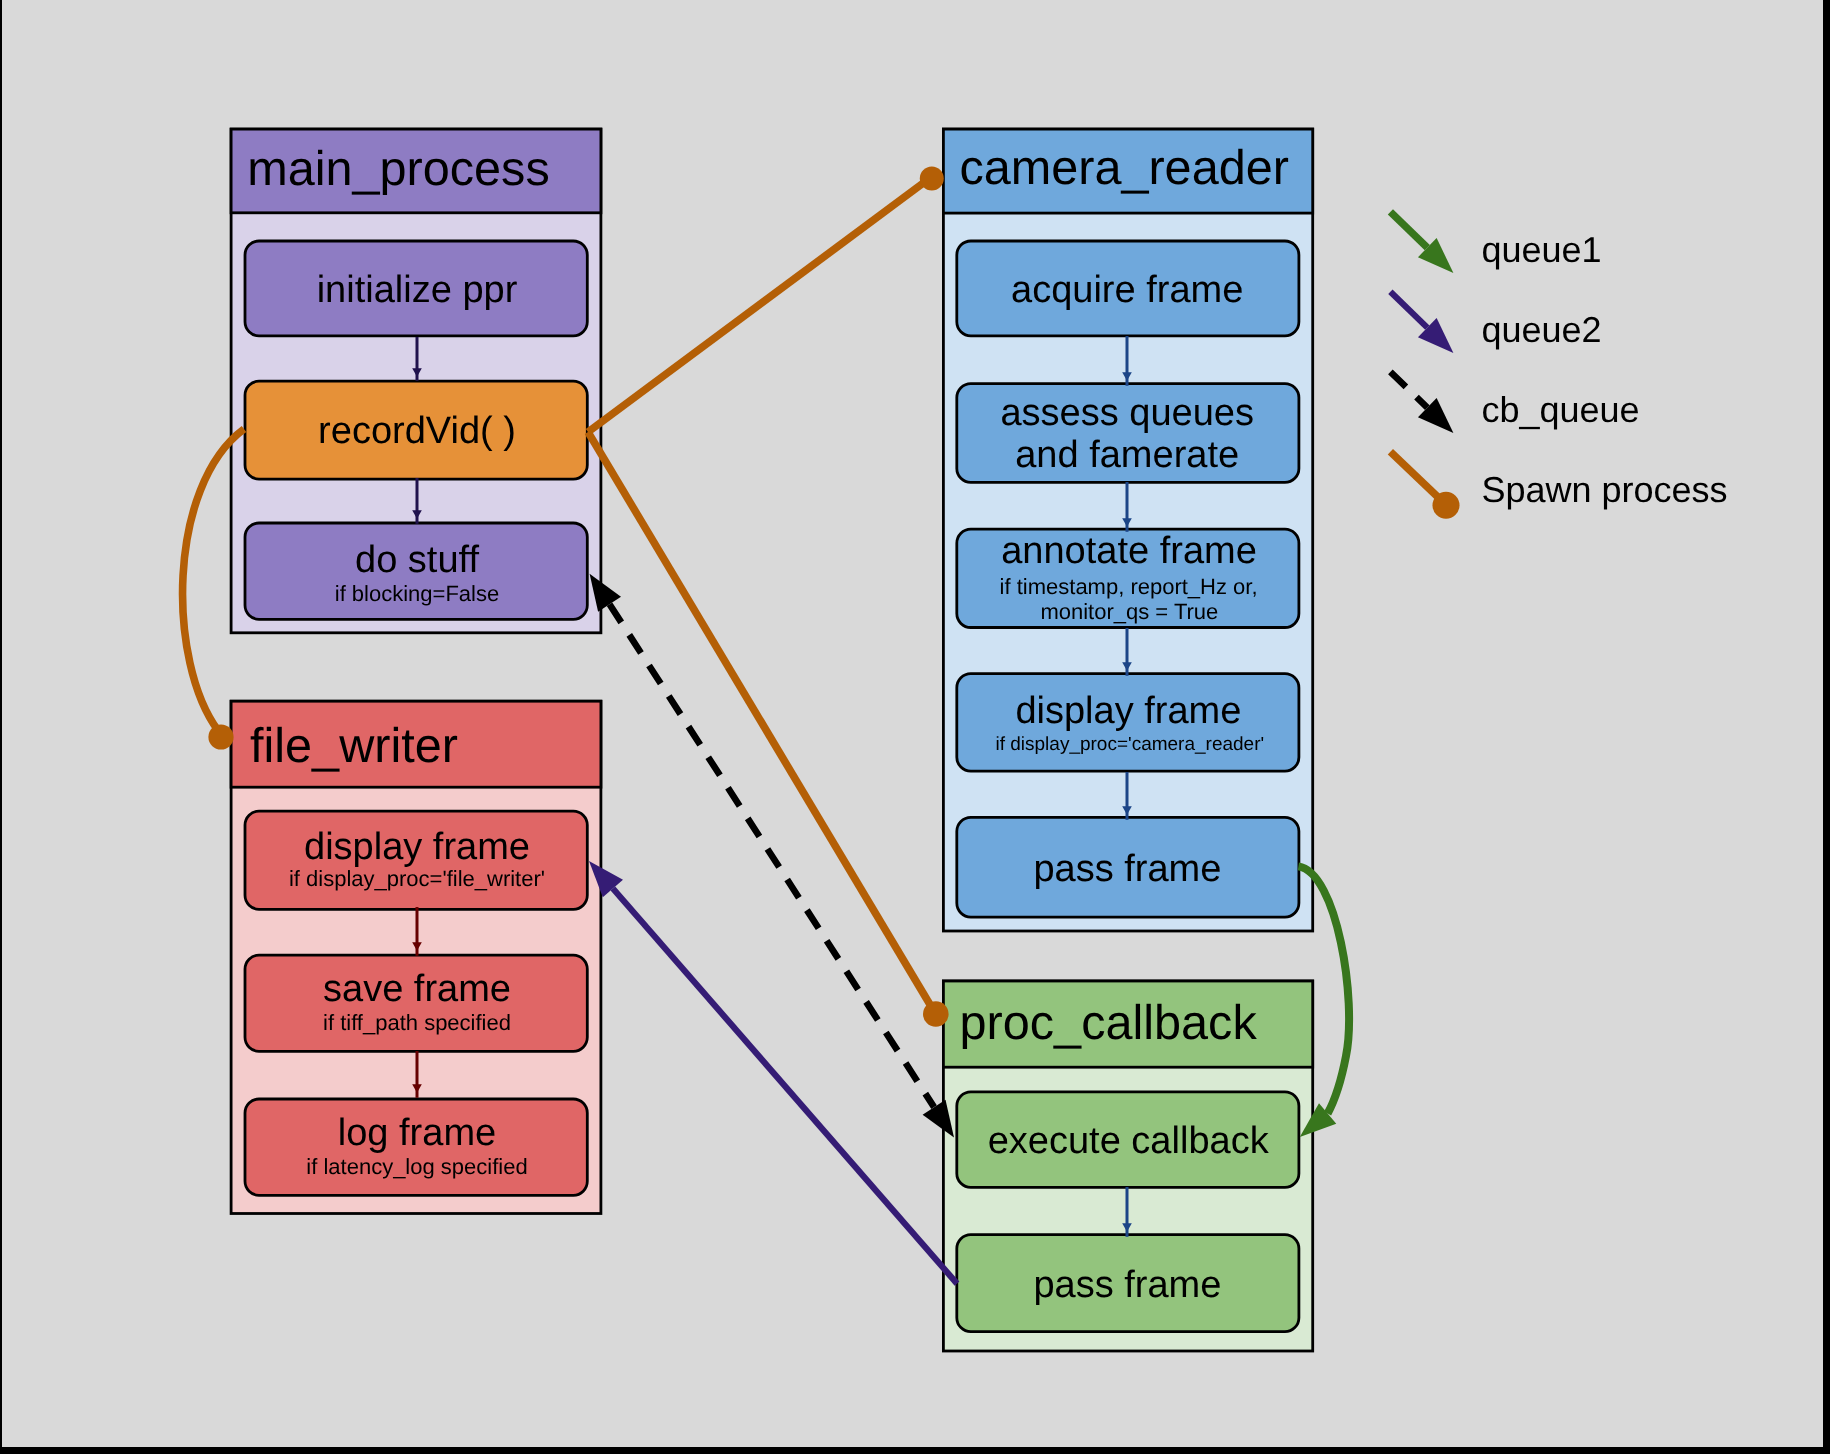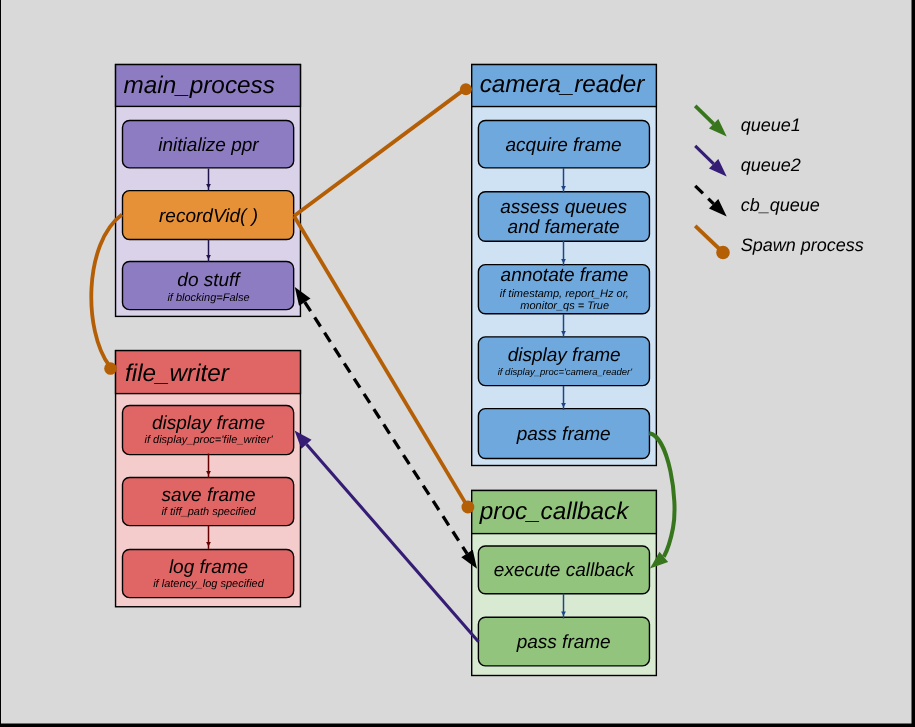--- a/index.html
+++ b/index.html
@@ -1,19 +1,19 @@
 <!DOCTYPE html>
 <html><head>
 <meta charset="utf-8">
 <title>process diagram</title>
 <style>
   html,body{margin:0;padding:0;background:#000;}
   body{width:915px;height:727px;overflow:hidden;
        font-family:"Liberation Sans",sans-serif;}
-  #stage{position:relative;width:915px;height:727px;font-style:italic;}
+  #stage{position:relative;width:915px;height:727px;}
   svg{display:block;position:absolute;left:0;top:0;}
   text{font-family:"Liberation Sans",sans-serif;dominant-baseline:auto;
         -webkit-font-smoothing:antialiased;text-rendering:geometricPrecision;}
   .grp-title{font-size:24.3px;fill:#000;}
   .node-title{font-size:19px;fill:#000;text-anchor:middle;}
   .node-sub{font-size:11px;fill:#000;text-anchor:middle;}
   .node-sub-sm{font-size:9.5px;fill:#000;text-anchor:middle;}
   .legend-label{font-size:18px;fill:#000;}
 </style>
 </head>

